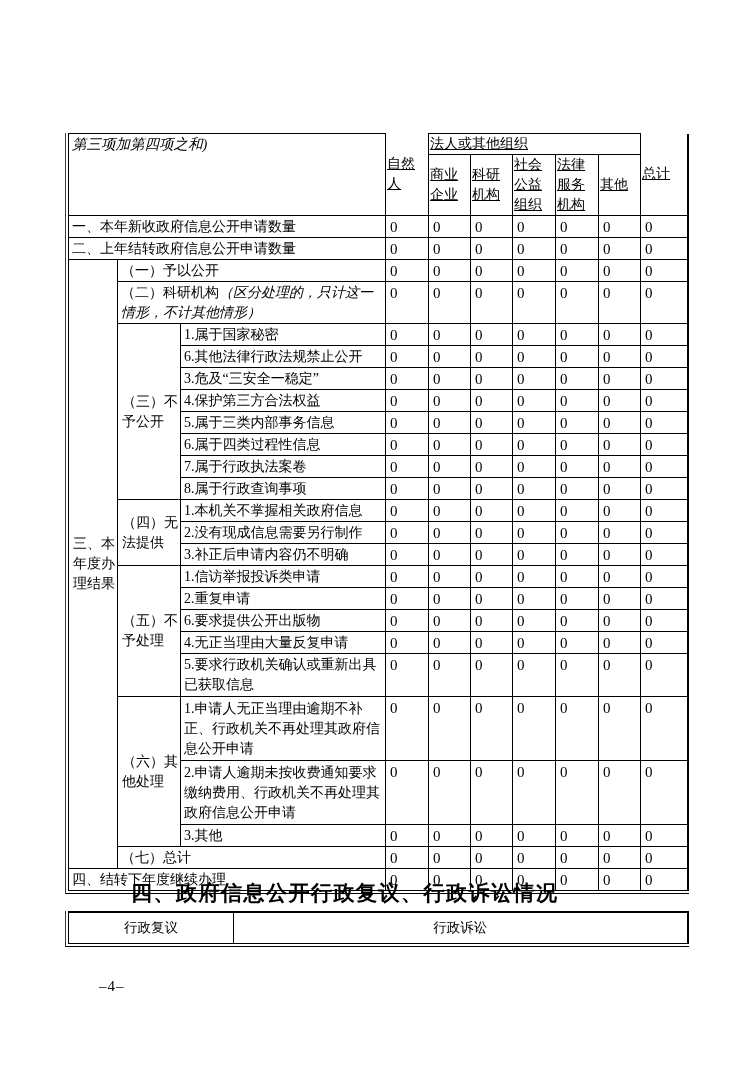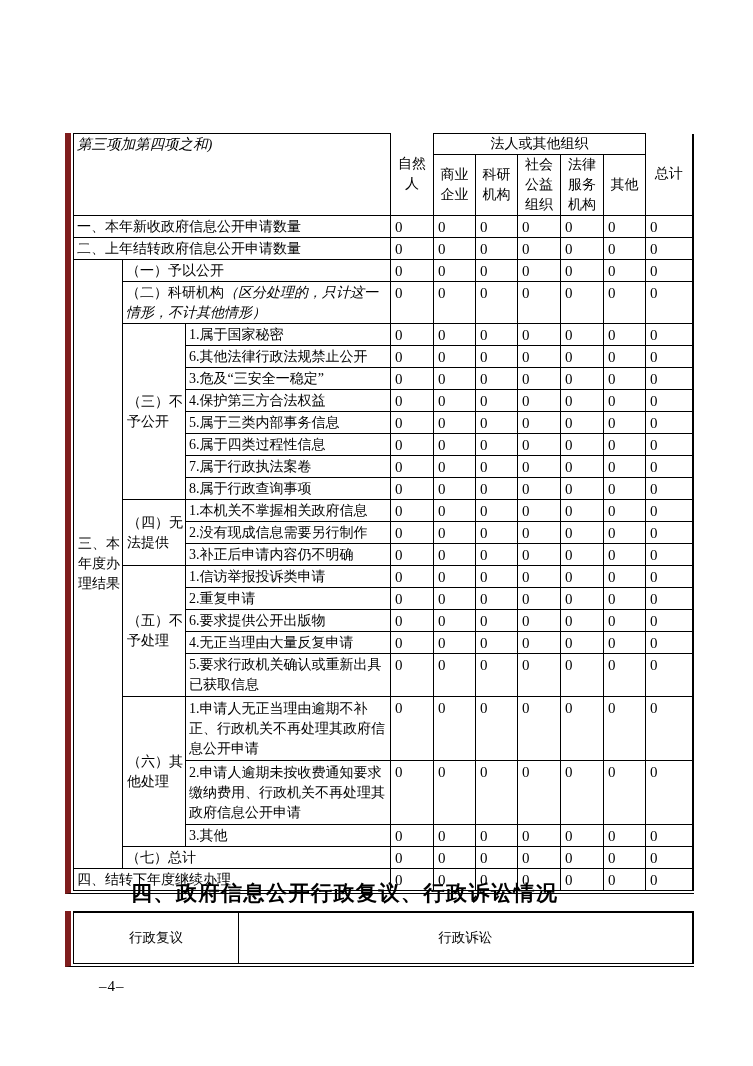--- a/index.html
+++ b/index.html
@@ -1,52 +1,52 @@
 <!DOCTYPE html>
 <html><head>
 <meta charset="utf-8">
 <style>
   html,body{margin:0;padding:0;background:#ffffff;}
   .page{position:relative;width:753px;height:1066px;background:#ffffff;
         font-family:"Liberation Serif","DejaVu Serif",serif;color:#000;}
 
   
-  .shell{position:absolute;border-left:6px solid #7f1d1d;border-bottom:1px solid #000;
+  .shell{position:absolute;border-left:1px solid #7f1d1d;border-bottom:1px solid #000;
          padding:0 0 2px 2px;background:#fff;}
   #main-shell{left:65px;top:133px;}
   #review-shell{left:65px;top:911px;}
 
   table{border-collapse:collapse;table-layout:fixed;border-right:2px solid #000;}
   #stats-table{width:619px;font-size:14px;}
   #stats-table td{border:1px solid #000;padding:0 3px;line-height:20px;overflow:hidden;
                   word-break:break-all;}
 
   .corner{border-top:2px solid #000;vertical-align:top;text-align:left;
           padding:3px 6px;font-style:italic;font-size:14.5px;}
   .legal-group{border-top:2px solid #000;}
   .no-top{border-top:none !important;}
-  .ch{text-align:center;vertical-align:middle;line-height:18px;padding:0 1px !important;}
+  .ch{vertical-align:middle;line-height:18px;padding:0 1px !important;text-decoration:underline;}
   .hr1{height:21px;}
   .hr2{height:60px;}
   .r1{height:21px;} .r1e{height:22px;padding-left:24px;}
   .r2{height:42px;} .r2b{height:43px;}
   .r3{height:64px;}
   .lbl{text-align:left;vertical-align:middle;}
   .grp{text-align:left;vertical-align:middle;padding:0 2px 0 4px !important;}
   .v{vertical-align:top;text-align:left;padding:1px 2px 0 4px !important;
      font-size:15px;line-height:18px;}
   .kai{font-style:italic;}
 
   .heading{position:absolute;left:131px;top:879px;margin:0;
            font-family:"Liberation Sans","DejaVu Sans",sans-serif;
            font-weight:bold;font-size:21px;letter-spacing:1.5px;white-space:nowrap;}
 
   #review-table{width:619px;font-size:13.5px;}
   #review-table td{border:1px solid #000;border-top:2px solid #000;height:18px;
-                   text-align:center;vertical-align:middle;padding:16px;}
+                   text-align:center;vertical-align:middle;padding:6px;}
 
   .pageno{position:absolute;left:99px;top:978px;font-size:15px;letter-spacing:1px;}
 </style>
 </head>
 <body>
 
 <div class="page">
 
   <div class="shell" id="main-shell">
     <table id="stats-table">

